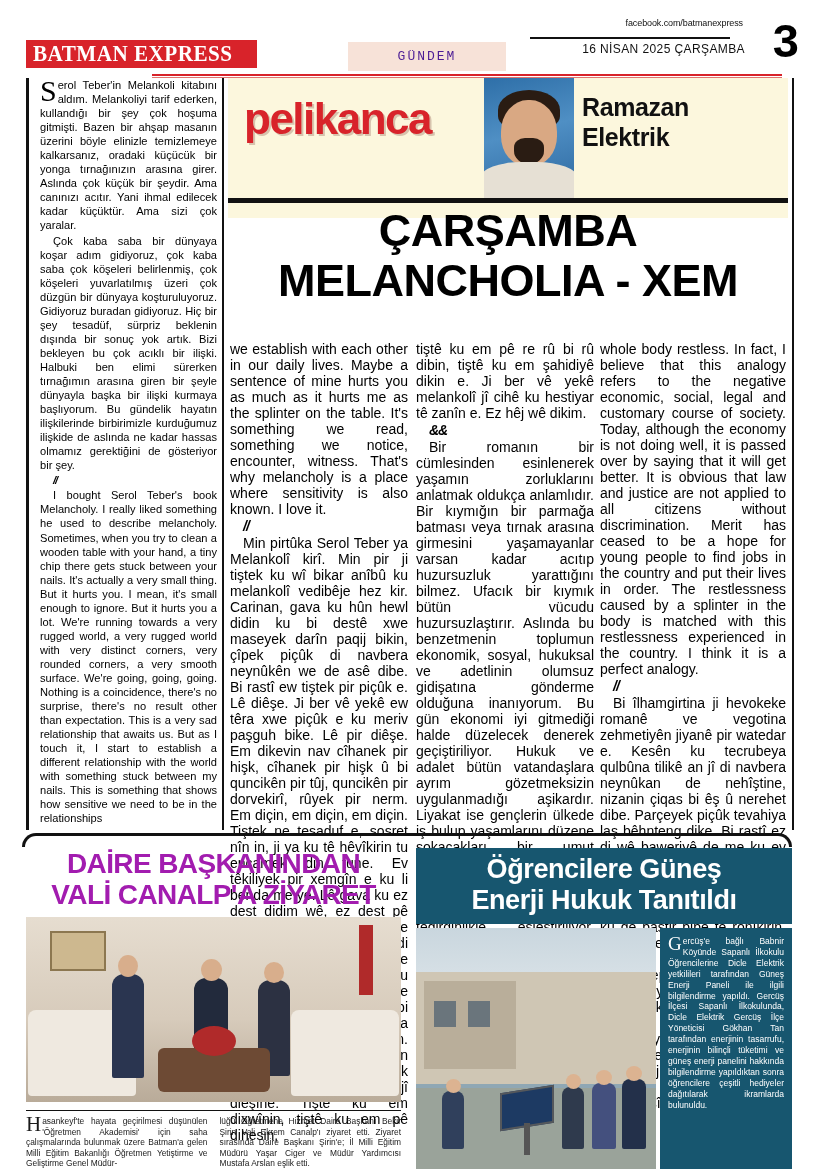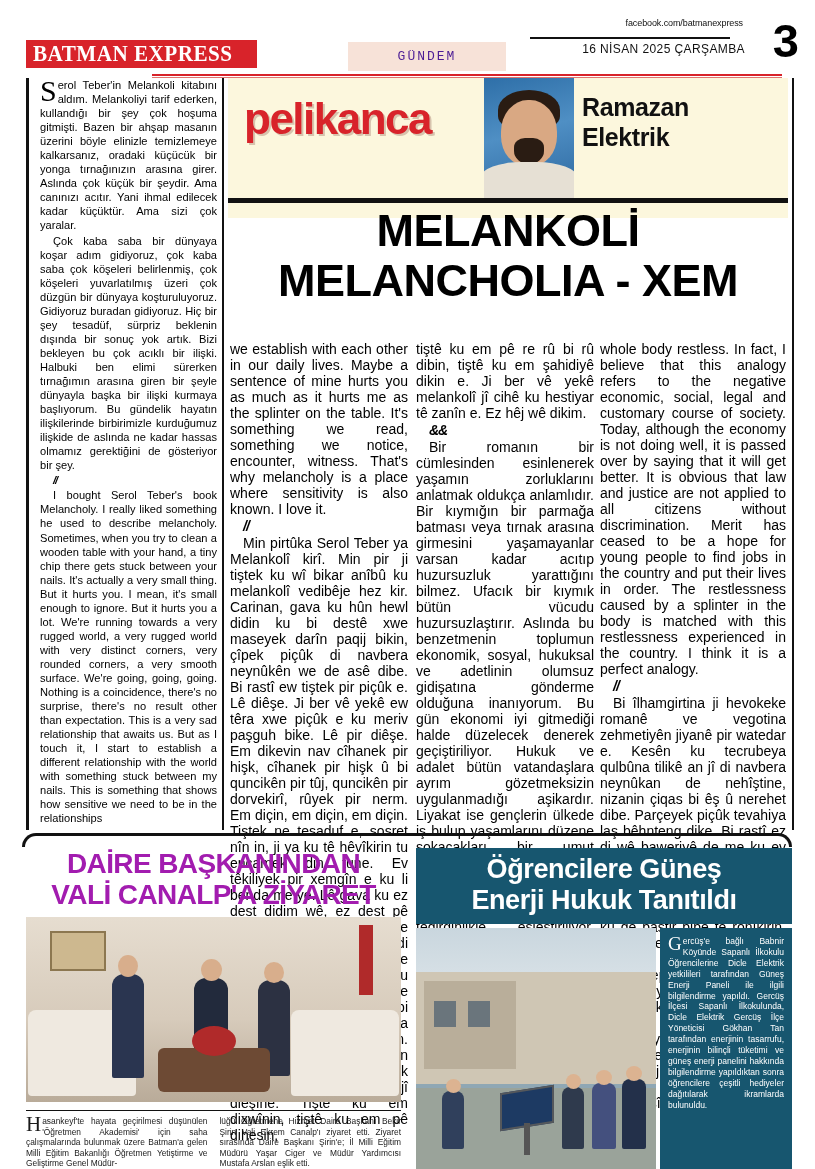--- a/index.html
+++ b/index.html
@@ -264,21 +264,21 @@
       <div class="body"></div>
     </div>
     <div class="op-author">
       <div>Ramazan</div>
       <div>Elektrik</div>
     </div>
   </div>
   <div class="op-rule"></div>
 
   <div class="op-title">
-    <span class="l1">MELANKOLİ</span>
+    <span class="l1">ÇARŞAMBA</span>
     <span class="l2">MELANCHOLIA - XEM</span>
   </div>
 
   <div class="colx" id="col2">
     <p style="text-indent:0">we establish with each other in our daily lives. Maybe a sentence of mine hurts you as much as it hurts me as the splinter on the table. It's something we read, something we notice, encounter, witness. That's why melancholy is a place where sensitivity is also known. I love it.</p>
     <p class="sep">//</p>
     <p>Min pirtûka Serol Teber ya Melankolî kirî. Min pir ji tiştek ku wî bikar anîbû ku melankolî vedibêje hez kir. Carinan, gava ku hûn hewl didin ku bi destê xwe maseyek darîn paqij bikin, çîpek piçûk di navbera neynûkên we de asê dibe. Bi rastî ew tiştek pir piçûk e. Lê diêşe. Ji ber vê yekê ew têra xwe piçûk e ku meriv paşguh bike. Lê pir diêşe. Em dikevin nav cîhanek pir hişk, cîhanek pir hişk û bi quncikên pir tûj, quncikên pir dorvekirî, rûyek pir nerm. Em diçin, em diçin, em diçin. Tiştek ne tesaduf e, sosret nîn in, ji ya ku tê hêvîkirin tu encamek din tune. Ev têkiliyek pir xemgîn e ku li benda me ye. Lê gava ku ez dest didim wê, ez dest pê dikim ku bi cîhana cûda re têkildar bikim, bi tiştek di navbera neynûkên min de asê maye. Ev tiştek e ku nîşan dide ku em hewce ne ku di têkiliyên xwe yên bi hev re di jiyana xwe ya rojane de çiqas hestiyar bin. Dibe ku yek hevokeke min bi qasî ku min diêşîne, wek parzûna li ser wê masê, te jî diêşîne. Tiştê ku em dixwînin, tiştê ku em pê dihesin,</p>
   </div>
 
   <div class="colx" id="col3">

